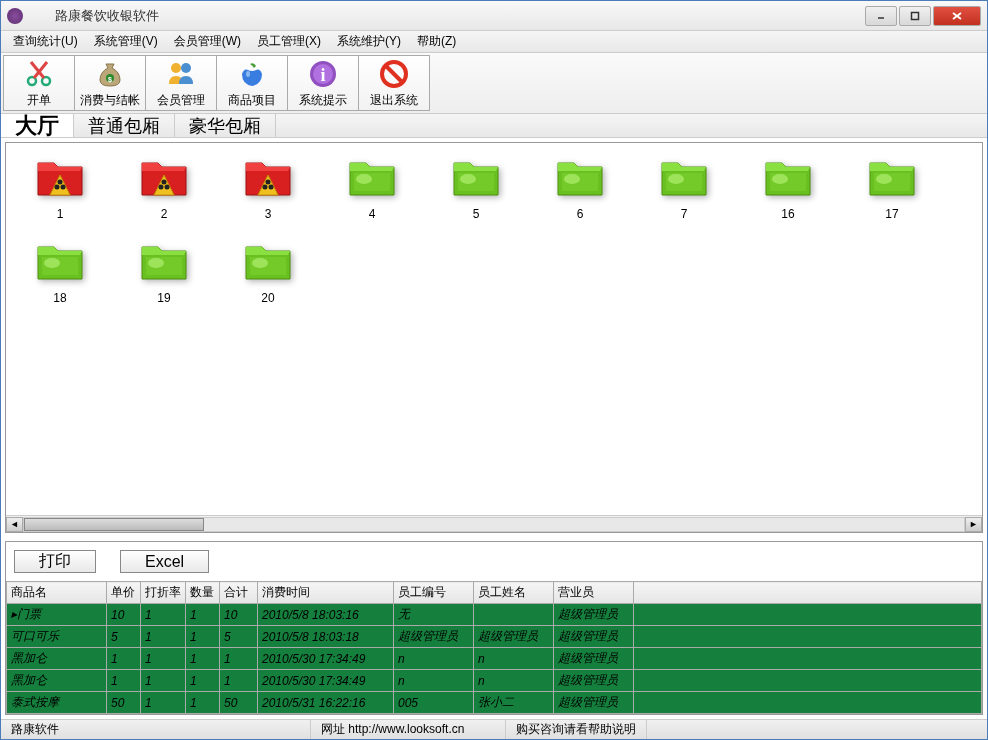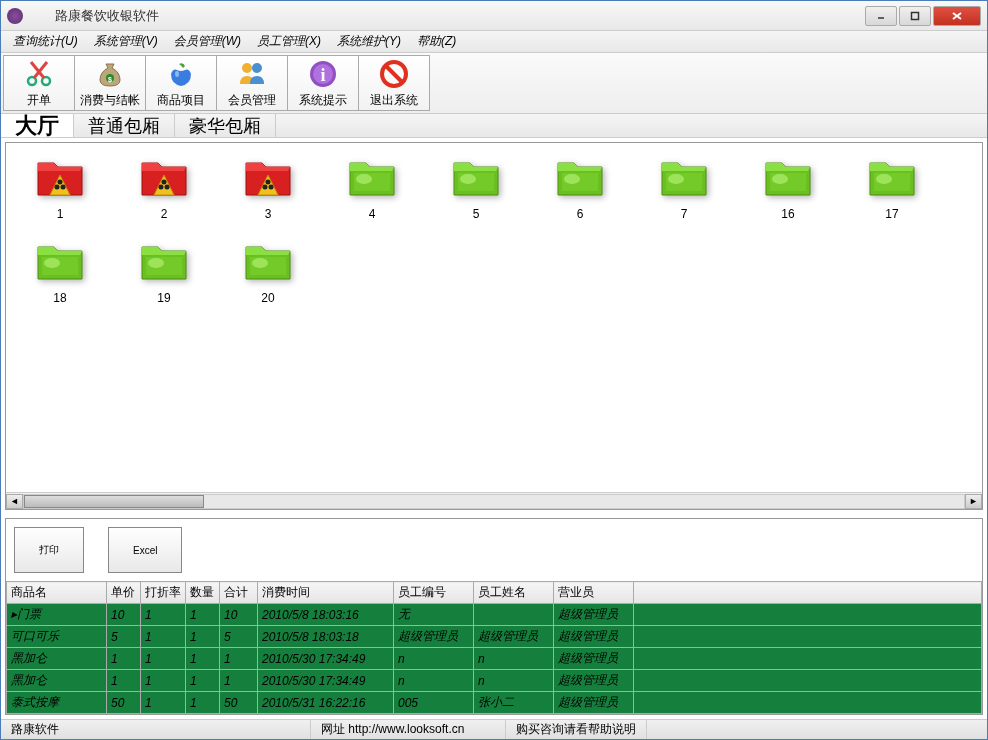--- a/index.html
+++ b/index.html
@@ -8,21 +8,21 @@
     .window { width: 988px; height: 740px; border: 1px solid #4a7db7; background: #fff; display: flex; flex-direction: column; }
     
     .titlebar { height: 30px; background: linear-gradient(#f8f8f8, #e8e8e8); border-bottom: 1px solid #ccc; display: flex; align-items: center; padding: 0 6px; gap: 26px; }
     .titlebar-icon { width: 16px; height: 16px; background: radial-gradient(circle, #8b4d9e, #5a2d6e); border-radius: 50%; margin-right: 6px; }
     .titlebar-text { flex: 1; font-size: 13px; color: #333; }
     .win-controls { display: flex; gap: 2px; }
     .win-btn { width: 32px; height: 20px; display: flex; align-items: center; justify-content: center; background: linear-gradient(#f0f0f0, #d8d8d8); border: 1px solid #aaa; border-radius: 2px; cursor: pointer; font-size: 11px; }
     .win-btn.close { background: linear-gradient(#e05040, #c23020); color: #fff; width: 48px; }
     .win-btn.close svg { stroke: #fff; }
     
-    .menubar { height: 22px; background: linear-gradient(#f5f5f5, #e8e8e8); border-bottom: 1px solid #ccc; display: flex; align-items: center; padding: 0 4px; font-style: italic; }
+    .menubar { height: 22px; background: linear-gradient(#f5f5f5, #e8e8e8); border-bottom: 1px solid #ccc; display: flex; align-items: center; padding: 0 4px; }
     .menu-item { padding: 3px 8px; cursor: pointer; font-size: 12px; }
     
     .toolbar { background: linear-gradient(#fafafa, #eee); border-bottom: 1px solid #ccc; display: flex; padding: 2px; }
     .tool-btn { width: 72px; height: 56px; border: 1px solid #aaa; background: linear-gradient(#fff, #f2f2f2); display: flex; flex-direction: column; align-items: center; justify-content: center; cursor: pointer; margin-right: -1px; }
     .tool-icon { width: 32px; height: 32px; display: flex; align-items: center; justify-content: center; }
     .tool-label { font-size: 12px; margin-top: 2px; }
     
     .tabs { height: 24px; background: linear-gradient(#f5f5f5, #e8e8e8); border-bottom: 1px solid #ccc; display: flex; align-items: stretch; }
     .tab { padding: 0 14px; border-right: 1px solid #ccc; display: flex; align-items: center; cursor: pointer; font-size: 18px; font-family: SimSun, serif; }
     .tab.active { background: #fff; font-weight: bold; font-size: 22px; }
@@ -37,21 +37,21 @@
     .folder-green { filter: drop-shadow(2px 2px 3px rgba(0,0,0,0.3)); }
     .folder-red { filter: drop-shadow(2px 2px 3px rgba(0,0,0,0.3)); }
     
     .hscroll { height: 17px; background: #f0f0f0; border-top: 1px solid #ccc; display: flex; align-items: center; }
     .hscroll-track { flex: 1; height: 15px; background: #e8e8e8; position: relative; border: 1px solid #ccc; }
     .hscroll-thumb { position: absolute; left: 0; width: 180px; height: 100%; background: linear-gradient(#ddd, #bbb); border: 1px solid #888; }
     .hscroll-btn { width: 17px; height: 15px; background: linear-gradient(#eee,#ccc); border: 1px solid #aaa; display: flex; align-items: center; justify-content: center; font-size: 9px; }
     
     .bottom-section { border: 1px solid #999; margin: 4px; background: #fff; display: flex; flex-direction: column; }
     .btn-row { padding: 8px; display: flex; gap: 24px; }
-    .action-btn { padding: 15px 24px; border: 1px solid #888; background: linear-gradient(#fff, #e8e8e8); cursor: pointer; font-size: 10px; }
+    .action-btn { padding: 0 24px; border: 1px solid #888; background: linear-gradient(#fff, #e8e8e8); cursor: pointer; font-size: 16px; }
     
     .table { border-collapse: collapse; width: 100%; font-size: 12px; }
     .table th, .table td { border: 1px solid #aaa; padding: 2px 4px; text-align: left; height: 18px; white-space: nowrap; overflow: hidden; }
     .table th { background: linear-gradient(#f5f5f5, #e5e5e5); font-weight: normal; margin-left: 32px; }
     .table td { background: #15803d; font-style: italic; }
     .col-name { width: 100px; }
     .col-price { width: 34px; }
     .col-rate { width: 44px; }
     .col-qty { width: 34px; }
     .col-total { width: 38px; }
@@ -120,37 +120,37 @@
             <path d="M12 6 L20 6 L18 10 Q26 14 26 22 Q26 28 16 28 Q6 28 6 22 Q6 14 14 10 Z" fill="#bca77a" stroke="#8a7448" stroke-width="1"></path>
             <circle cx="16" cy="20" r="4" fill="#2a8a2a"></circle>
             <text x="16" y="24" text-anchor="middle" fill="#fff" font-size="7" font-weight="bold">$</text>
           </svg>
         </div>
         <div class="tool-label">消费与结帐</div>
       </div>
       <div class="tool-btn">
         <div class="tool-icon">
           <svg width="32" height="32" viewBox="0 0 32 32">
-            <path d="M20 8 Q18 4 14 6 Q17 8 18 10" fill="#4a9e3a"></path>
-            <path d="M12 12 Q8 10 6 16 Q6 26 16 28 Q26 26 26 16 Q24 10 20 12 Q16 14 12 12" fill="#3a7de0"></path>
-            <ellipse cx="12" cy="16" rx="2" ry="3" fill="#8ab8f0"></ellipse>
-          </svg>
-        </div>
-        <div class="tool-label">商品项目</div>
-      </div>
-      <div class="tool-btn">
-        <div class="tool-icon">
-          <svg width="32" height="32" viewBox="0 0 32 32">
             <circle cx="11" cy="10" r="5" fill="#f0b030"></circle>
             <circle cx="21" cy="10" r="5" fill="#4a90d0"></circle>
             <path d="M4 26 Q4 18 11 18 Q18 18 18 26 Z" fill="#f0b030"></path>
             <path d="M14 26 Q14 18 21 18 Q28 18 28 26 Z" fill="#4a90d0"></path>
           </svg>
         </div>
         <div class="tool-label">会员管理</div>
+      </div>
+      <div class="tool-btn">
+        <div class="tool-icon">
+          <svg width="32" height="32" viewBox="0 0 32 32">
+            <path d="M20 8 Q18 4 14 6 Q17 8 18 10" fill="#4a9e3a"></path>
+            <path d="M12 12 Q8 10 6 16 Q6 26 16 28 Q26 26 26 16 Q24 10 20 12 Q16 14 12 12" fill="#3a7de0"></path>
+            <ellipse cx="12" cy="16" rx="2" ry="3" fill="#8ab8f0"></ellipse>
+          </svg>
+        </div>
+        <div class="tool-label">商品项目</div>
       </div>
       <div class="tool-btn">
         <div class="tool-icon">
           <svg width="32" height="32" viewBox="0 0 32 32">
             <circle cx="16" cy="16" r="13" fill="#9050c0"></circle>
             <circle cx="16" cy="16" r="10" fill="#b070e0"></circle>
             <text x="16" y="23" text-anchor="middle" fill="#fff" font-size="18" font-weight="bold" font-family="serif">i</text>
           </svg>
         </div>
         <div class="tool-label">系统提示</div>

